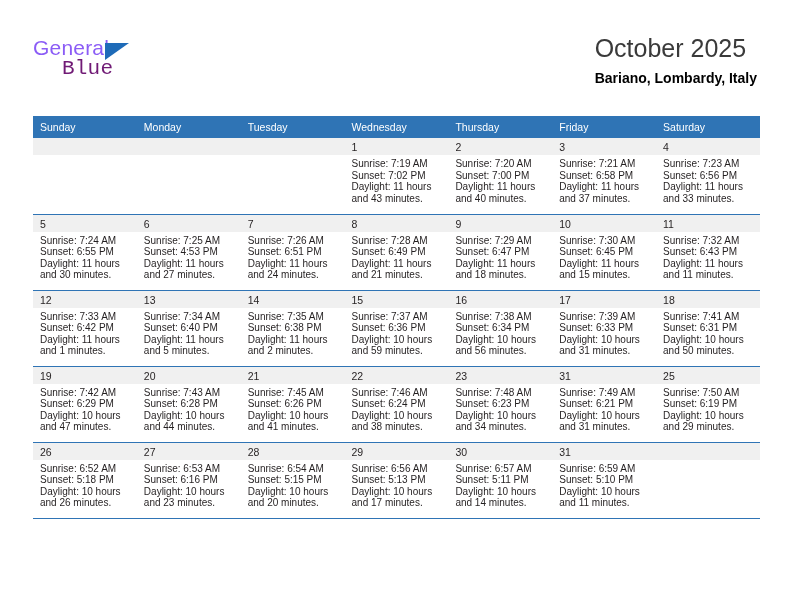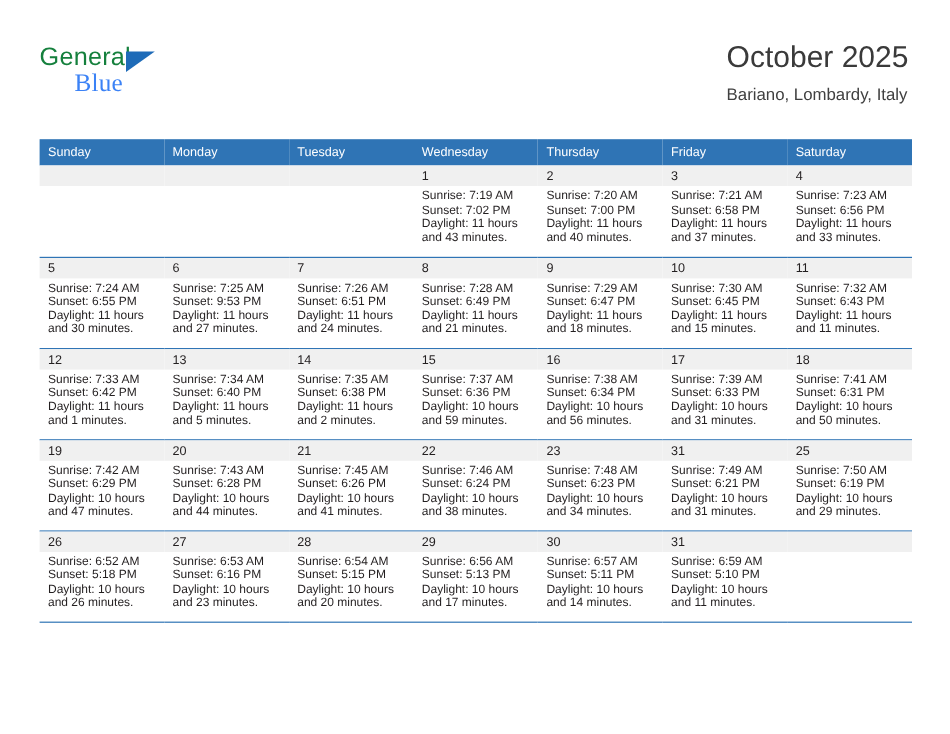--- a/index.html
+++ b/index.html
@@ -35,58 +35,59 @@
     top: 36px;
     width: 160px;
     height: 48px;
   }
   .logo-general {
     position: absolute;
     left: 0;
     top: 0;
     font-size: 21px;
     letter-spacing: 0.2px;
-    color: #15803d;
+    color: #8b5cf6;
     font-family: "Liberation Sans", sans-serif;
   }
   .logo-tri {
     position: absolute;
     left: 72px;
     top: 7px;
     width: 0;
     height: 0;
     border-left: 24px solid #1e6bb8;
     border-bottom: 17px solid transparent;
   }
   .logo-blue {
     position: absolute;
     left: 29px;
     top: 21px;
     font-size: 21px;
     letter-spacing: 0.2px;
-    color: #3b82f6;
-    font-family: Liberation Serif, serif;
+    color: #701a75;
+    font-family: Liberation Mono, monospace;
   }
   .title-block {
     position: absolute;
     right: 35px;
     top: 33px;
   }
   .title {
     font-size: 25px;
     color: #3a3a3a;
     line-height: 30px;
     white-space: nowrap;
   }
   .subtitle {
     font-size: 14px;
-    color: #404040;
+    color: #000000;
     line-height: 20px;
     margin-top: 5px;
     white-space: nowrap;
+    font-weight: bold;
   }
 
   
   .calendar {
     position: absolute;
     left: 33px;
     top: 116px;
     width: 727px;
     border-collapse: collapse;
     table-layout: fixed;
@@ -238,21 +239,21 @@
                 <div>Daylight: 11 hours</div>
                 <div>and 30 minutes.</div>
               </div>
             </div>
           </td>
           <td>
             <div class="cell-inner">
               <div class="daynum-band">6</div>
               <div class="cell-lines">
                 <div>Sunrise: 7:25 AM</div>
-                <div>Sunset: 9:53 PM</div>
+                <div>Sunset: 4:53 PM</div>
                 <div>Daylight: 11 hours</div>
                 <div>and 27 minutes.</div>
               </div>
             </div>
           </td>
           <td>
             <div class="cell-inner">
               <div class="daynum-band">7</div>
               <div class="cell-lines">
                 <div>Sunrise: 7:26 AM</div>

